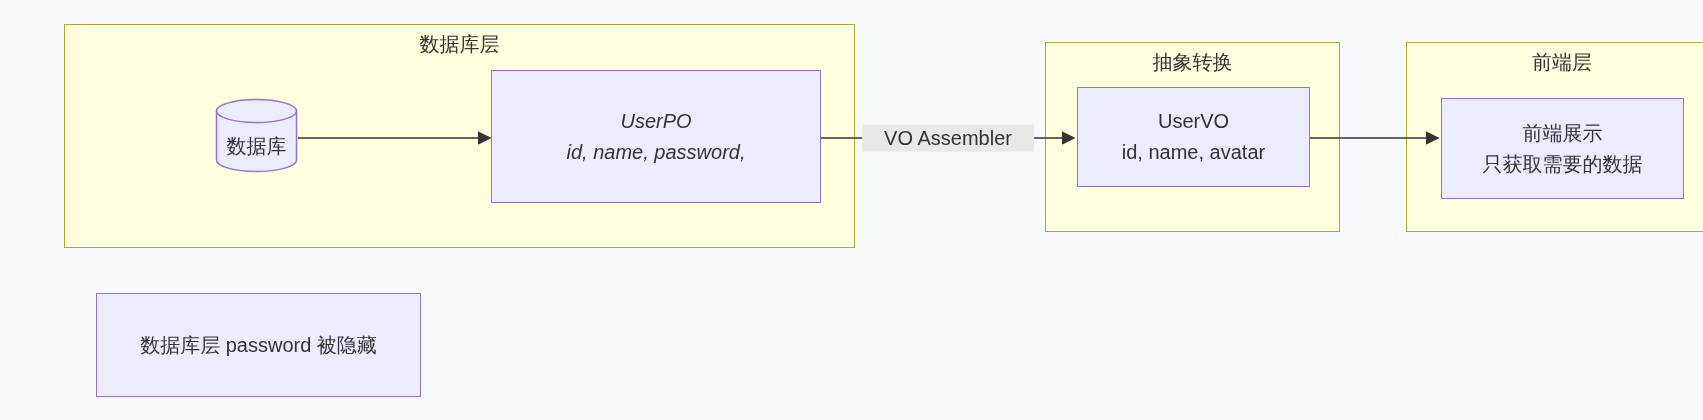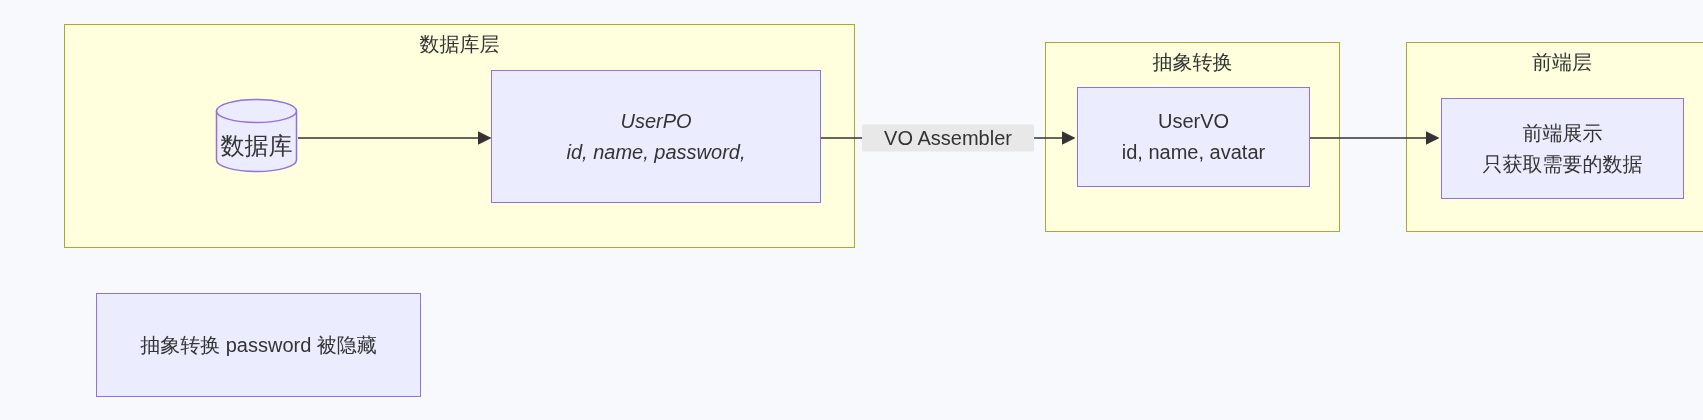--- a/index.html
+++ b/index.html
@@ -67,21 +67,21 @@
   .cylinder {
     position: absolute;
     left: 172px; top: 98px;
     width: 83px; height: 75px;
   }
   .cylinder svg { position:absolute; left:0; top:0; overflow: visible; }
   .cylinder-label {
     position: absolute;
     left: 50%; top: 48px;
     transform: translate(-50%, -50%);
-    font-size: 24px;
+    font-size: 20px;
     white-space: nowrap;
   }
   
   .cluster-db       { left: 21px;   top: 24px; width: 791px; height: 224px; }
   .cluster-abstract { left: 1002px; top: 42px; width: 295px; height: 190px; }
   .cluster-frontend { left: 1363px; top: 42px; width: 312px; height: 190px; }
   .node-userpo   { left: 448px;  top: 70px;  width: 330px; height: 133px; font-style: italic; }
   .node-uservo   { left: 1034px; top: 87px;  width: 233px; height: 100px; }
   .node-frontend { left: 1398px; top: 98px;  width: 243px; height: 101px; }
   .node-note     { left: 53px;   top: 293px; width: 325px; height: 104px; }
@@ -133,16 +133,16 @@
     <span>UserVO</span>
     <span>id, name, avatar</span>
   </div>
 
   <div class="node node-frontend">
     <span>前端展示</span>
     <span>只获取需要的数据</span>
   </div>
 
   <div class="node note-node node-note">
-    <span>抽象转换 password 被隐藏</span>
+    <span>数据库层 password 被隐藏</span>
   </div>
 
 </div>
 
 </body></html>

